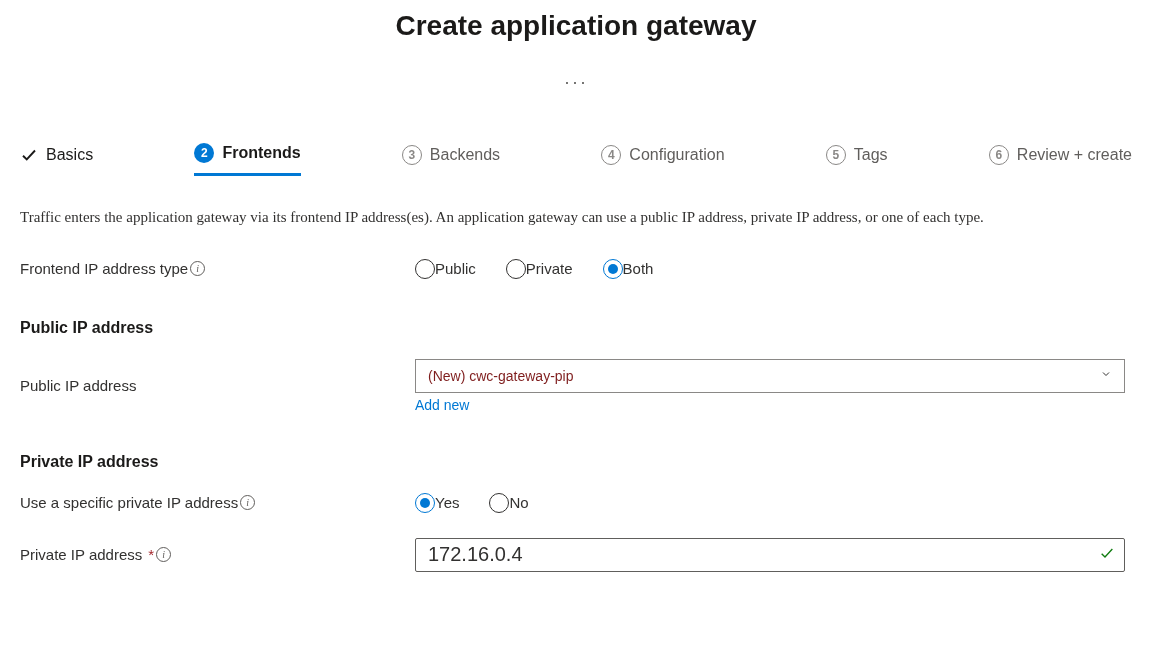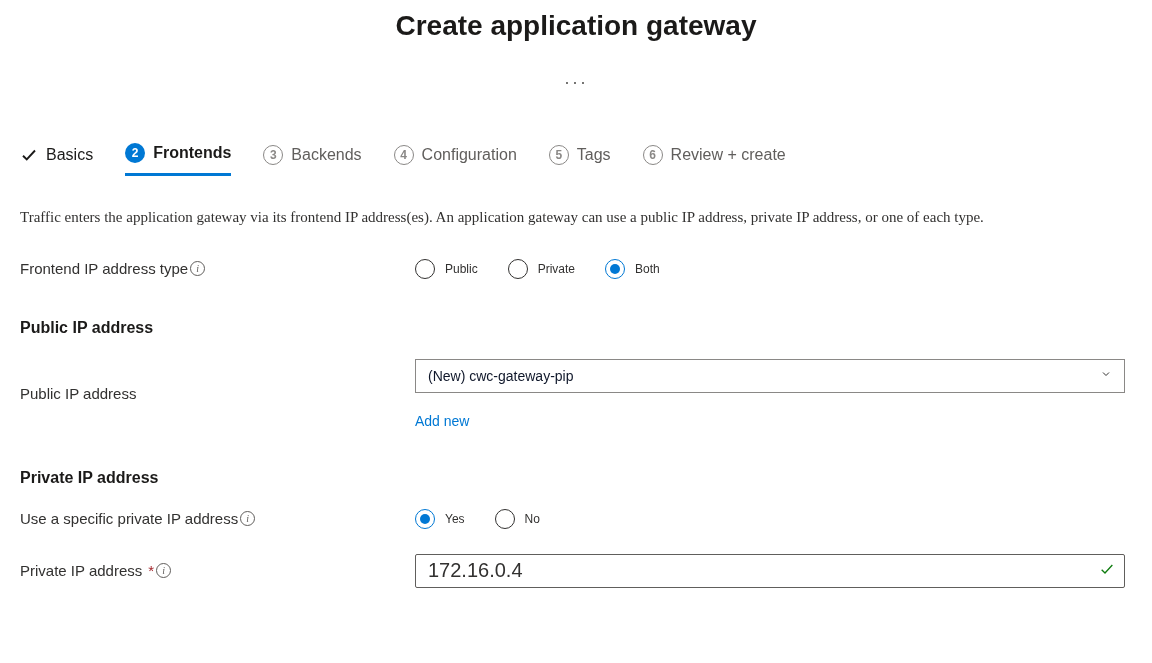--- a/index.html
+++ b/index.html
@@ -23,24 +23,25 @@
       color: #1b1a19;
     }
     .more-icon {
       font-size: 18px;
       color: #605e5c;
       letter-spacing: 2px;
       cursor: pointer;
     }
     .tabs {
       display: flex;
-      gap: 32px;
+      gap: 20px;
       align-items: center;
       border-bottom: none;
       margin-bottom: 30px;
+      justify-content: space-between;
     }
     .tab {
       display: flex;
       align-items: center;
       gap: 8px;
       padding-bottom: 10px;
       cursor: pointer;
       font-size: 16px;
       color: #605e5c;
     }
@@ -121,23 +122,22 @@
       cursor: pointer;
     }
     .radio-group {
       display: flex;
       gap: 30px;
       align-items: center;
     }
     .radio-option {
       display: flex;
       align-items: center;
-      gap: 10px;
-      cursor: pointer;
-      font-size: 12px;
+      cursor: pointer;
+      font-size: 15px;
       justify-content: center;
     }
     .radio {
       width: 20px;
       height: 20px;
       border: 1.5px solid #323130;
       border-radius: 50%;
       display: flex;
       align-items: center;
       justify-content: center;
@@ -159,34 +159,34 @@
       margin-top: 40px;
       margin-bottom: 22px;
     }
     .select {
       width: 100%;
       height: 34px;
       border: 1px solid #8a8886;
       border-radius: 0;
       padding: 1px 12px;
       font-size: 14px;
-      color: #0f172a;
+      color: #7f1d1d;
       background: #fff;
       cursor: pointer;
       display: flex;
       align-items: center;
       justify-content: space-between;
     }
     .chevron {
       font-size: 12px;
     }
     .add-new-link {
       color: #0078d4;
       font-size: 14px;
-      margin-top: 20px;
+      margin-top: 4px;
       cursor: pointer;
       display: inline-block;
     }
     .text-input-wrapper {
       position: relative;
     }
     .text-input {
       width: 100%;
       height: 34px;
       border: 1px solid #8a8886;

